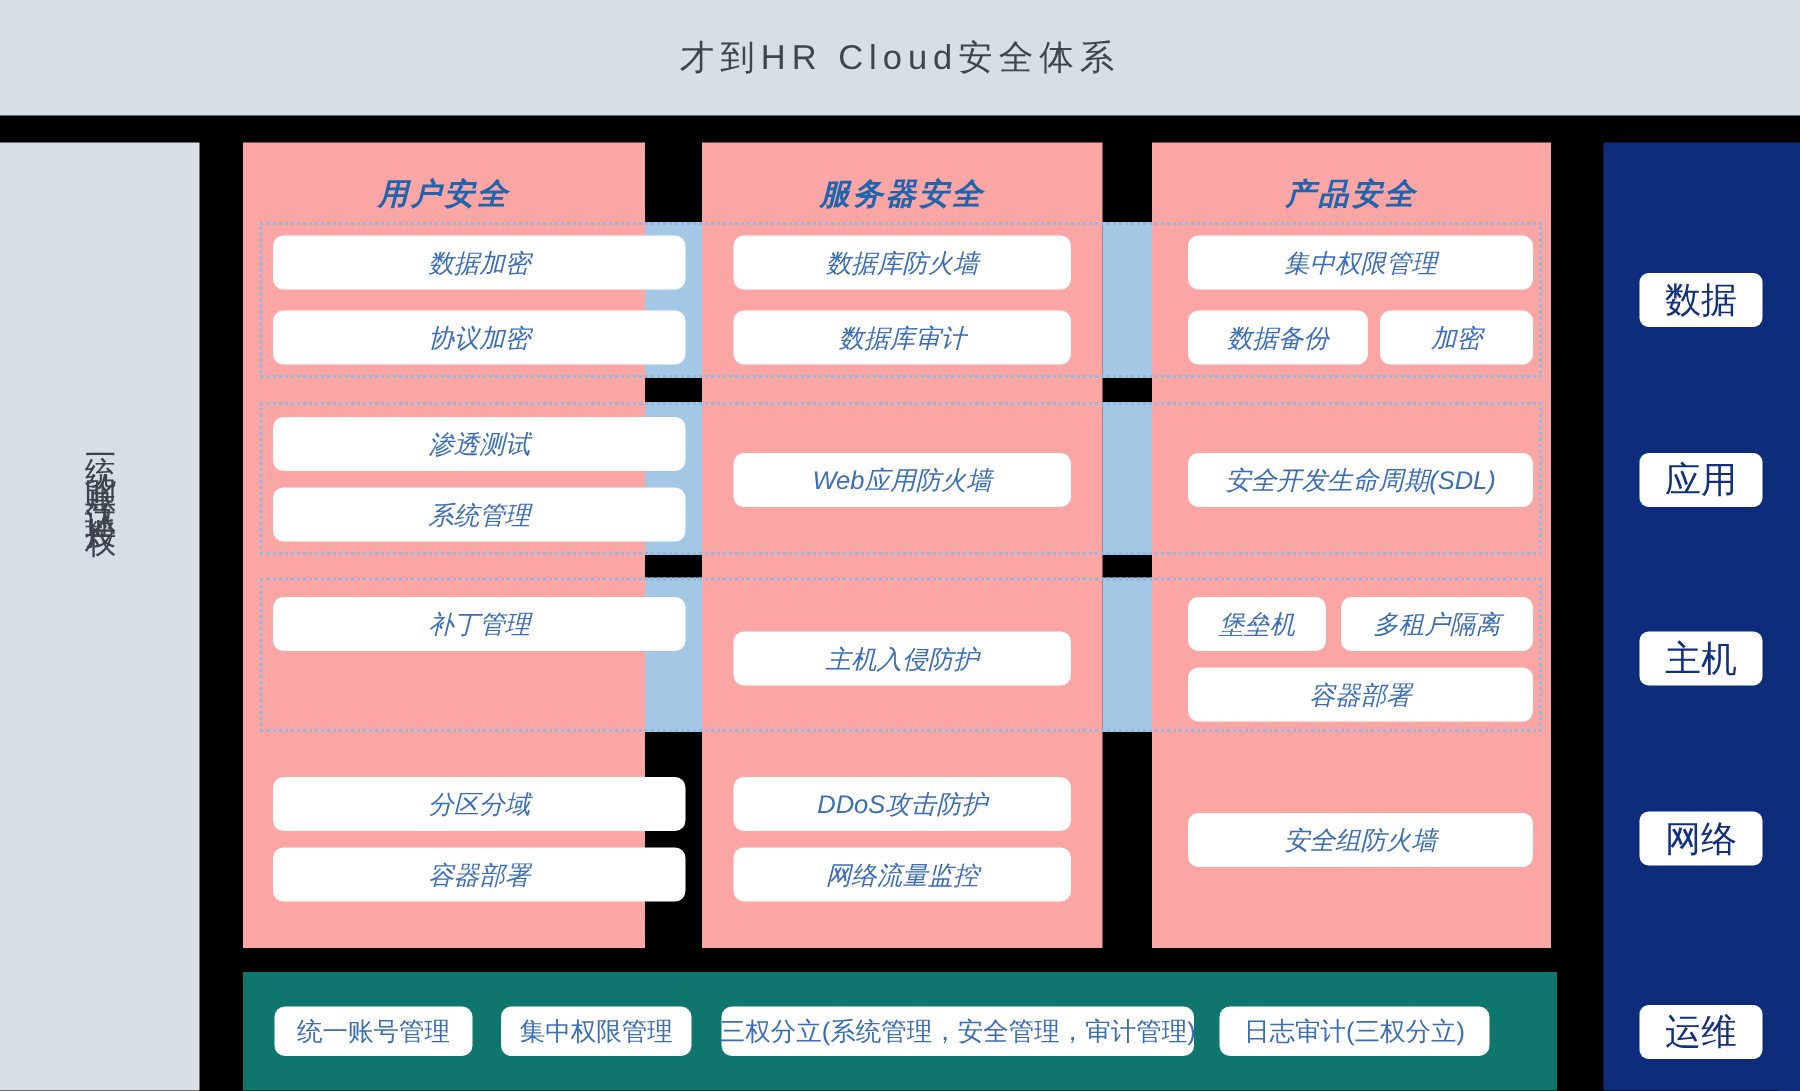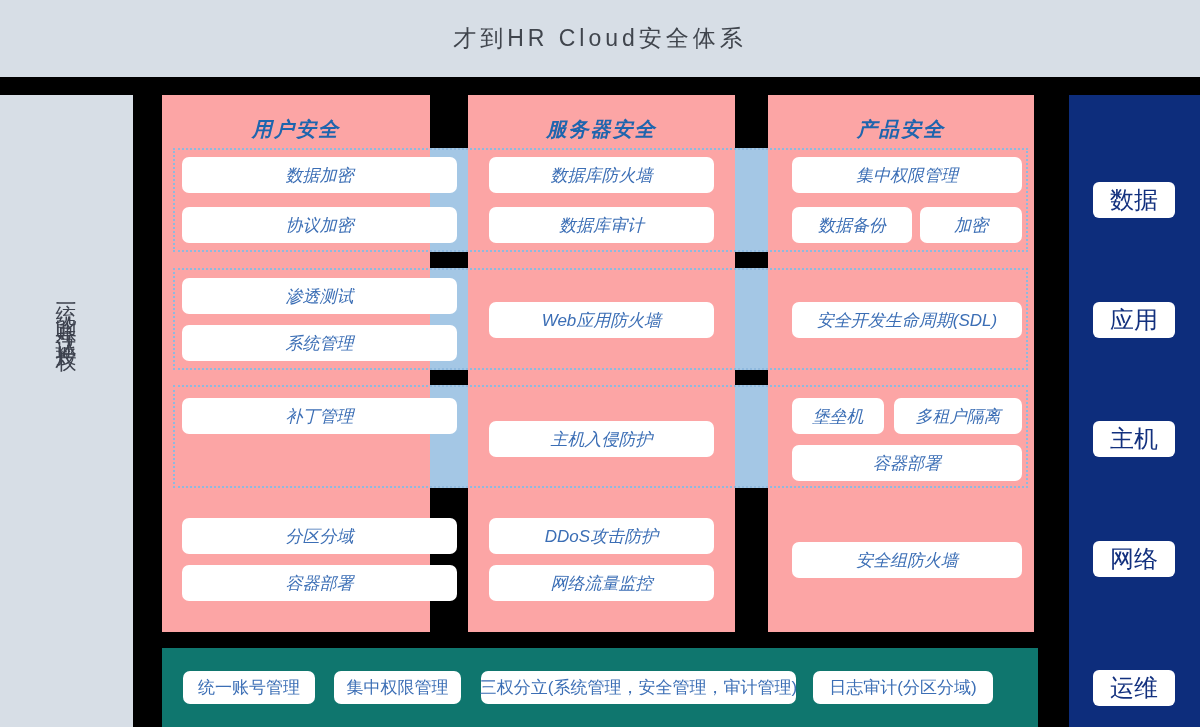--- a/index.html
+++ b/index.html
@@ -134,14 +134,14 @@
   <div class="rail-chip ry207">应用</div>
   <div class="rail-chip ry326">主机</div>
   <div class="rail-chip ry446">网络</div>
   <div class="rail-chip ry575">运维</div>
 </aside>
 
 <section class="abs bottom-bar">
   <div class="chip bx1">统一账号管理</div>
   <div class="chip bx2">集中权限管理</div>
   <div class="chip bx3">三权分立(系统管理，安全管理，审计管理)</div>
-  <div class="chip bx4">日志审计(分区分域)</div>
+  <div class="chip bx4">日志审计(三权分立)</div>
 </section>
 
 </body></html>

